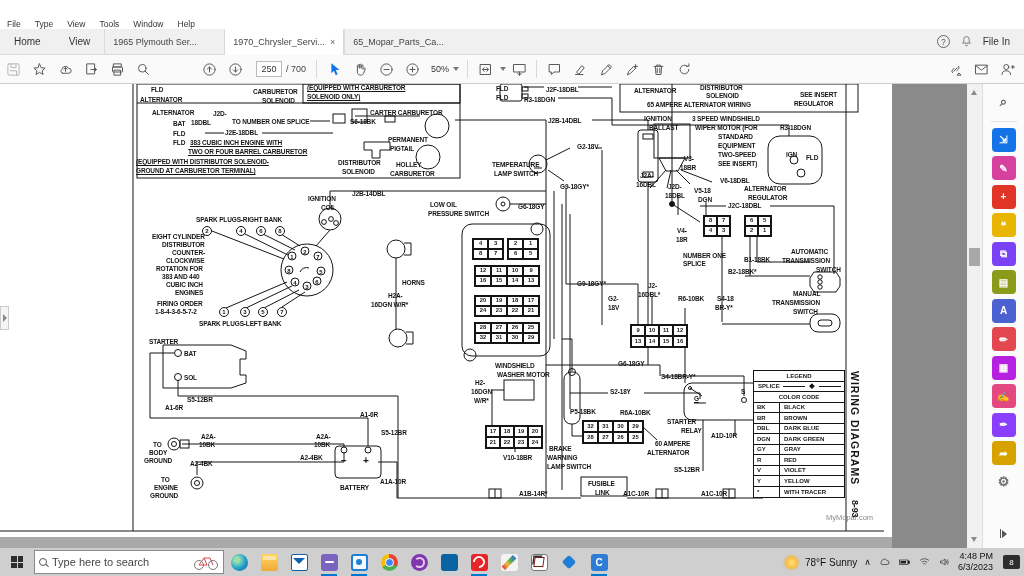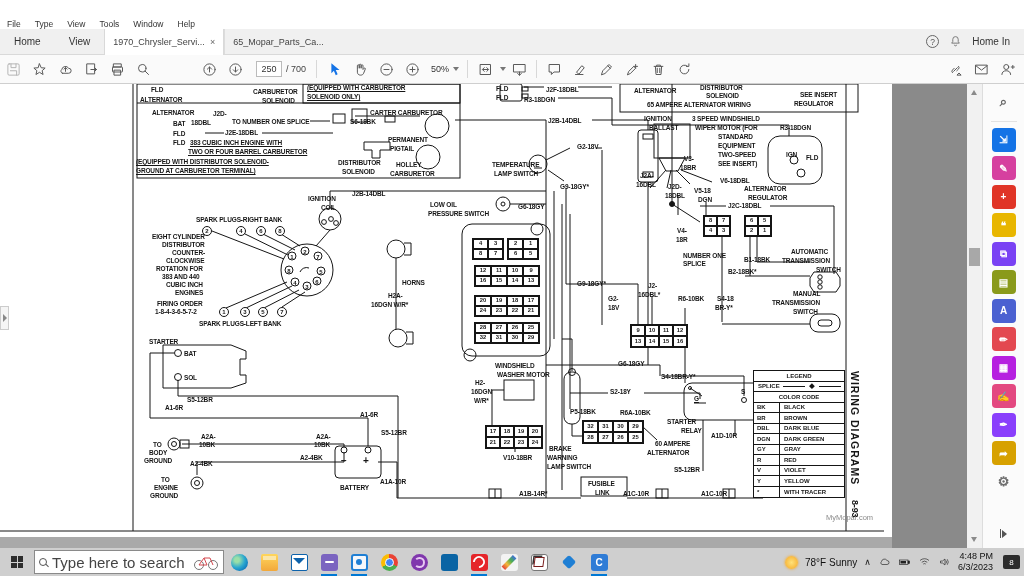--- a/index.html
+++ b/index.html
@@ -85,21 +85,21 @@
   .splicedia { font-size:7px; margin:0 1px; }
 
   
   .taskbar { position:absolute; left:0; top:548px; width:1024px; height:28px; background:#cfcfcf; display:flex; align-items:center; font-size:9px; color:#111; }
   .startbtn { width:34px; height:28px; display:flex; align-items:center; justify-content:center; }
   .winlogo { width:12px; height:12px; display:grid; grid-template-columns:5.5px 5.5px; grid-template-rows:5.5px 5.5px; gap:1px; }
   .winlogo i { background:#2d2d2d; }
   .searchbox { width:190px; height:24px; background:#fff; border:1px solid #8a8a8a; display:flex; align-items:center; padding:0 4px; gap:5px; color:#444; }
   .mag { width:8px; height:8px; border:1.4px solid #555; border-radius:50%; position:relative; flex:none; }
   .mag:after { content:""; position:absolute; width:4px; height:1.4px; background:#555; transform:rotate(45deg); right:-3px; bottom:-1px; }
-  .searchtxt { flex:1; font-size:15px; }
+  .searchtxt { flex:1; font-size:11px; }
   .tbicon { width:30px; height:28px; display:flex; align-items:center; justify-content:center; position:relative; }
   .tbicon.running:after { content:""; position:absolute; bottom:0; left:7px; right:7px; height:2px; background:#0078d4; }
   .ic { width:17px; height:17px; border-radius:3px; display:flex; align-items:center; justify-content:center; font-size:10px; font-weight:700; color:#fff; }
   .ic.edge { border-radius:50%; background:radial-gradient(circle at 35% 35%, #9be0a8 15%, #2aa7cf 50%, #0b6db8 85%); }
   .ic.explorer { background:linear-gradient(#ffd65c,#f2a83b); position:relative; border-radius:2px; }
   .ic.explorer:after { content:""; position:absolute; top:2px; left:2px; right:2px; height:4px; background:#fbe6a9; }
   .ic.mail { background:#fff; border:1px solid #0d62ab; position:relative; border-radius:2px; }
   .ic.mail:after { content:""; position:absolute; left:1px; top:3px; border-left:6.5px solid transparent; border-right:6.5px solid transparent; border-top:6px solid #0d62ab; }
   .ic.purpledash { background:#7b64c0; }
   .ic.purpledash:after { content:""; width:9px; height:2.5px; background:#fff; border-radius:2px; }
@@ -140,34 +140,37 @@
       <span class="menu-item">View</span>
       <span class="menu-item">Tools</span>
       <span class="menu-item">Window</span>
       <span class="menu-item">Help</span>
     </div>
 
   <div class="tabbar">
     <span class="navbtn">Home</span>
     <span class="navbtn">View</span>
     <div style="display:flex;">
+        <div class="doctab">
+          <span>1965 Plymouth Ser...</span>
+        </div>
         <div class="doctab active">
           <span>1970_Chrysler_Servi...</span>
           <span class="tabclose">×</span>
         </div>
         <div class="doctab">
           <span>65_Mopar_Parts_Ca...</span>
         </div>
       </div>
     <div class="tab-right">
       <span class="helpcircle">?</span>
       <svg width="13" height="13" viewBox="0 0 24 24" style="stroke:#777;fill:none;stroke-width:1.8">
           <path d="M12 3a5 5 0 015 5v4l2 3H5l2-3V8a5 5 0 015-5z M10 18a2 2 0 004 0"></path>
         </svg>
-      <span class="signin">Home In</span>
+      <span class="signin">File In</span>
     </div>
   </div>
 
   <div class="toolbar">
     <span class="ticon dis">
         <svg viewBox="0 0 24 24">
           <rect x="3" y="3" width="18" height="18" rx="2"></rect>
           <path d="M8 3v6h8V3 M7 14h10v7"></path>
         </svg>
       </span>

